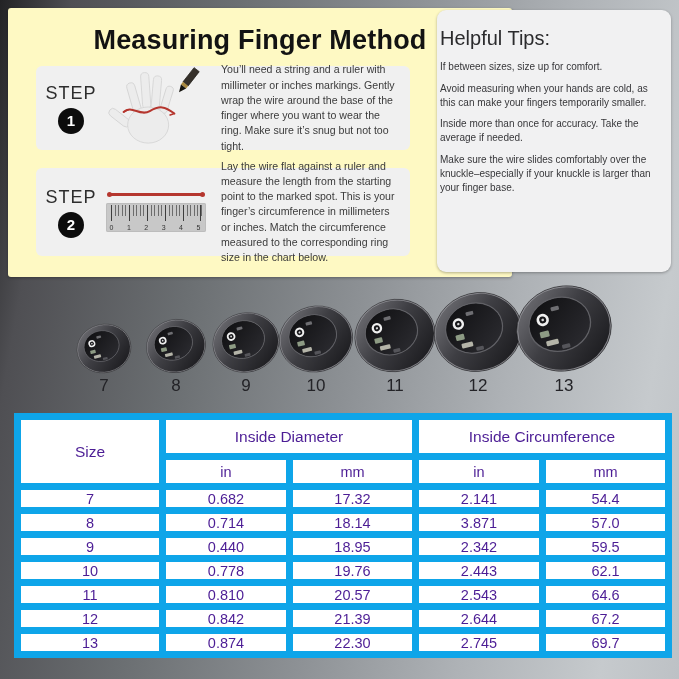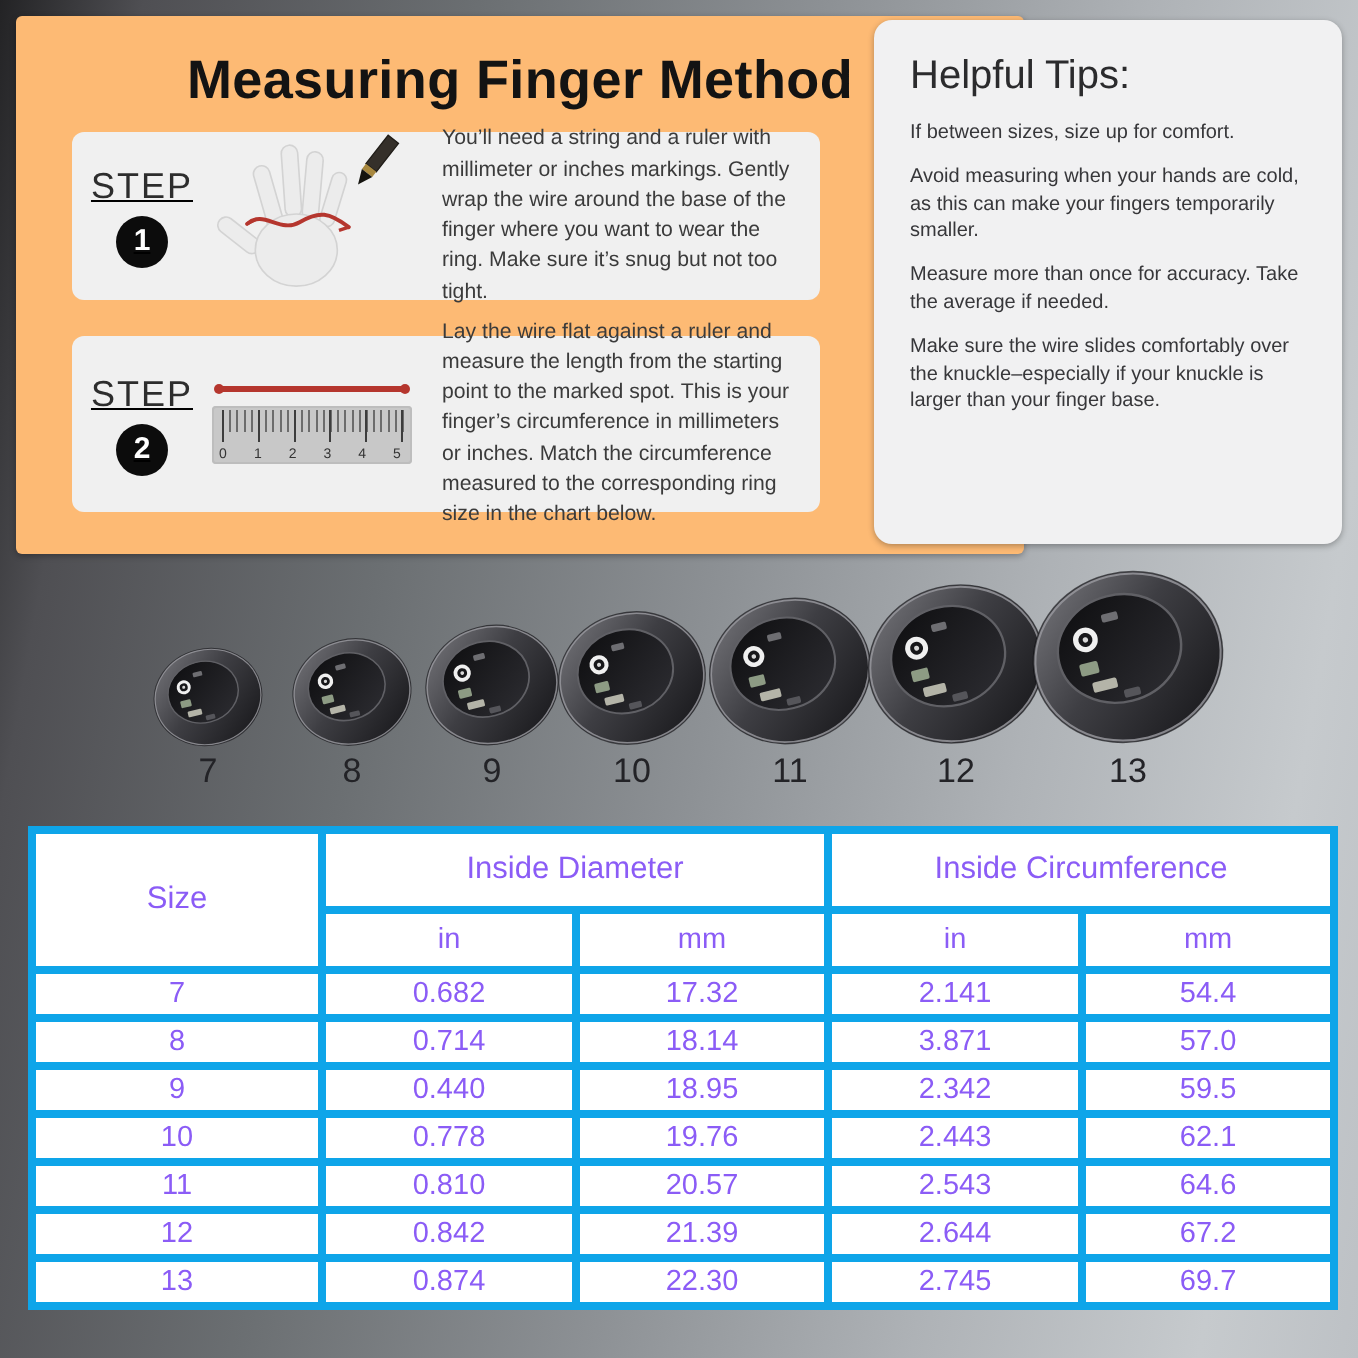--- a/index.html
+++ b/index.html
@@ -6,33 +6,33 @@
   html,body { width:679px; height:679px; overflow:hidden; }
   body {
     position:relative;
     font-family:"Liberation Sans", sans-serif;
     background:linear-gradient(100deg,#232325 0%,#4f4f53 9%,#6b6f72 30%,#8d9195 52%,#aeb2b6 72%,#c6cacd 90%,#bdc1c5 100%);
   }
 
   
   .card-method {
     position:absolute; left:8px; top:8px; width:504px; height:269px;
-    background:#fdba74; border-radius:3px; box-shadow:0 1px 3px rgba(0,0,0,.3);
+    background:#fef9c3; border-radius:3px; box-shadow:0 1px 3px rgba(0,0,0,.3);
   }
   .method-title {
     margin-top:17px; text-align:center; font-size:27px; font-weight:bold;
     color:#131313; letter-spacing:.2px;
   }
   .step-box {
     position:absolute; left:28px; width:374px; background:#f0f0f0;
     border-radius:6px; display:flex; align-items:center;
   }
   .step-box.s1 { top:58px; height:84px; }
   .step-box.s2 { top:160px; height:88px; }
-  .step-label { width:62px; text-align:center; flex:0 0 62px; margin-left:4px;text-decoration:underline; }
+  .step-label { width:62px; text-align:center; flex:0 0 62px; margin-left:4px; }
   .step-word { font-size:18px; color:#2d2d2d; letter-spacing:1px; }
   .step-num {
     width:26px; height:26px; margin:4px auto 0; background:#0c0c0c; color:#fff;
     border-radius:50%; font-size:15px; font-weight:bold; line-height:26px; text-align:center;
   }
   .step-graphic { flex:0 0 110px; width:110px; position:relative; }
   .hand-svg { width:112px; height:82px; display:block; margin-top:-2px; }
   .ruler-wrap { width:100px; margin-left:4px; }
   .red-line { height:3px; background:#b5362e; border-radius:2px; position:relative; margin:0 3px 7px; }
   .red-line::before, .red-line::after {
@@ -55,21 +55,21 @@
   .ruler-nums {
     position:absolute; bottom:1px; left:2px; right:4px;
     display:flex; justify-content:space-between; font-size:7px; color:#333;
   }
   .ruler-nums span { width:7px; text-align:center; }
   .step-text { flex:1; font-size:10.6px; line-height:1.44; color:#3b3b3b; padding:0 10px 0 9px; }
 
   
   .card-tips {
     position:absolute; left:437px; top:10px; width:234px; height:262px;
-    background:#f1f1f2; border-radius:9px; padding:17px 17px 0 18px;
+    background:#f1f1f2; border-radius:9px; padding:17px 17px 0 3px;
     box-shadow:0 1px 3px rgba(0,0,0,.3);
   }
   .tips-title { font-size:20px; color:#2b2b2d; margin-bottom:10px; font-weight:normal; }
   .tip { font-size:10px; line-height:1.38; color:#37373a; margin-bottom:8px; }
 
   
   .rings-band { position:absolute; left:0; top:280px; width:679px; height:118px; }
   .ring-item { position:absolute; bottom:2px; display:flex; flex-direction:column; align-items:center; }
   .ring-label { font-size:17px; color:#232327; margin-top:1px; }
   .ring-svg { display:block; }
@@ -81,21 +81,21 @@
   .ri-5 { left:429px; } .ri-5 .ring-svg { width:98px;  height:86px; }
   .ri-6 { left:511px; } .ri-6 .ring-svg { width:106px; height:93px; }
 
   
   .size-table {
     position:absolute; left:14px; top:413px; width:651px;
     border-collapse:collapse; background:#ffffff; table-layout:fixed;
     border:1px solid #5a5a5a;
   }
   .size-table th, .size-table td {
-    border:4px solid #0ea5e9; text-align:center; color:#8b5cf6; font-weight:normal;
+    border:7px solid #0ea5e9; text-align:center; color:#4c1d95; font-weight:normal;
   }
   .size-table thead tr.h1 th { font-size:15.5px; height:40px; }
   .size-table thead tr.h2 th { font-size:14.5px; height:30px; }
   .size-table td { font-size:14.5px; height:24px; }
 </style>
 </head>
 <body>
 
 <svg width="0" height="0" style="position:absolute" aria-hidden="true">
   <defs>
@@ -178,21 +178,21 @@
       </div>
     </div>
     <p class="step-text">Lay the wire flat against a ruler and measure the length from the starting point to the marked spot. This is your finger’s circumference in millimeters or inches. Match the circumference measured to the corresponding ring size in the chart below.</p>
   </div>
 </section>
 
 <aside class="card-tips">
   <h2 class="tips-title">Helpful Tips:</h2>
   <p class="tip">If between sizes, size up for comfort.</p>
   <p class="tip">Avoid measuring when your hands are cold, as this can make your fingers temporarily smaller.</p>
-  <p class="tip">Measure more than once for accuracy. Take the average if needed.</p>
+  <p class="tip">Inside more than once for accuracy. Take the average if needed.</p>
   <p class="tip">Make sure the wire slides comfortably over the knuckle–especially if your knuckle is larger than your finger base.</p>
 </aside>
 
 <div class="rings-band">
   <div class="ring-item ri-0">
     <svg class="ring-svg" viewBox="0 0 100 90">
         <use href="#ringShape"></use>
       </svg>
     <div class="ring-label">7</div>
   </div>

